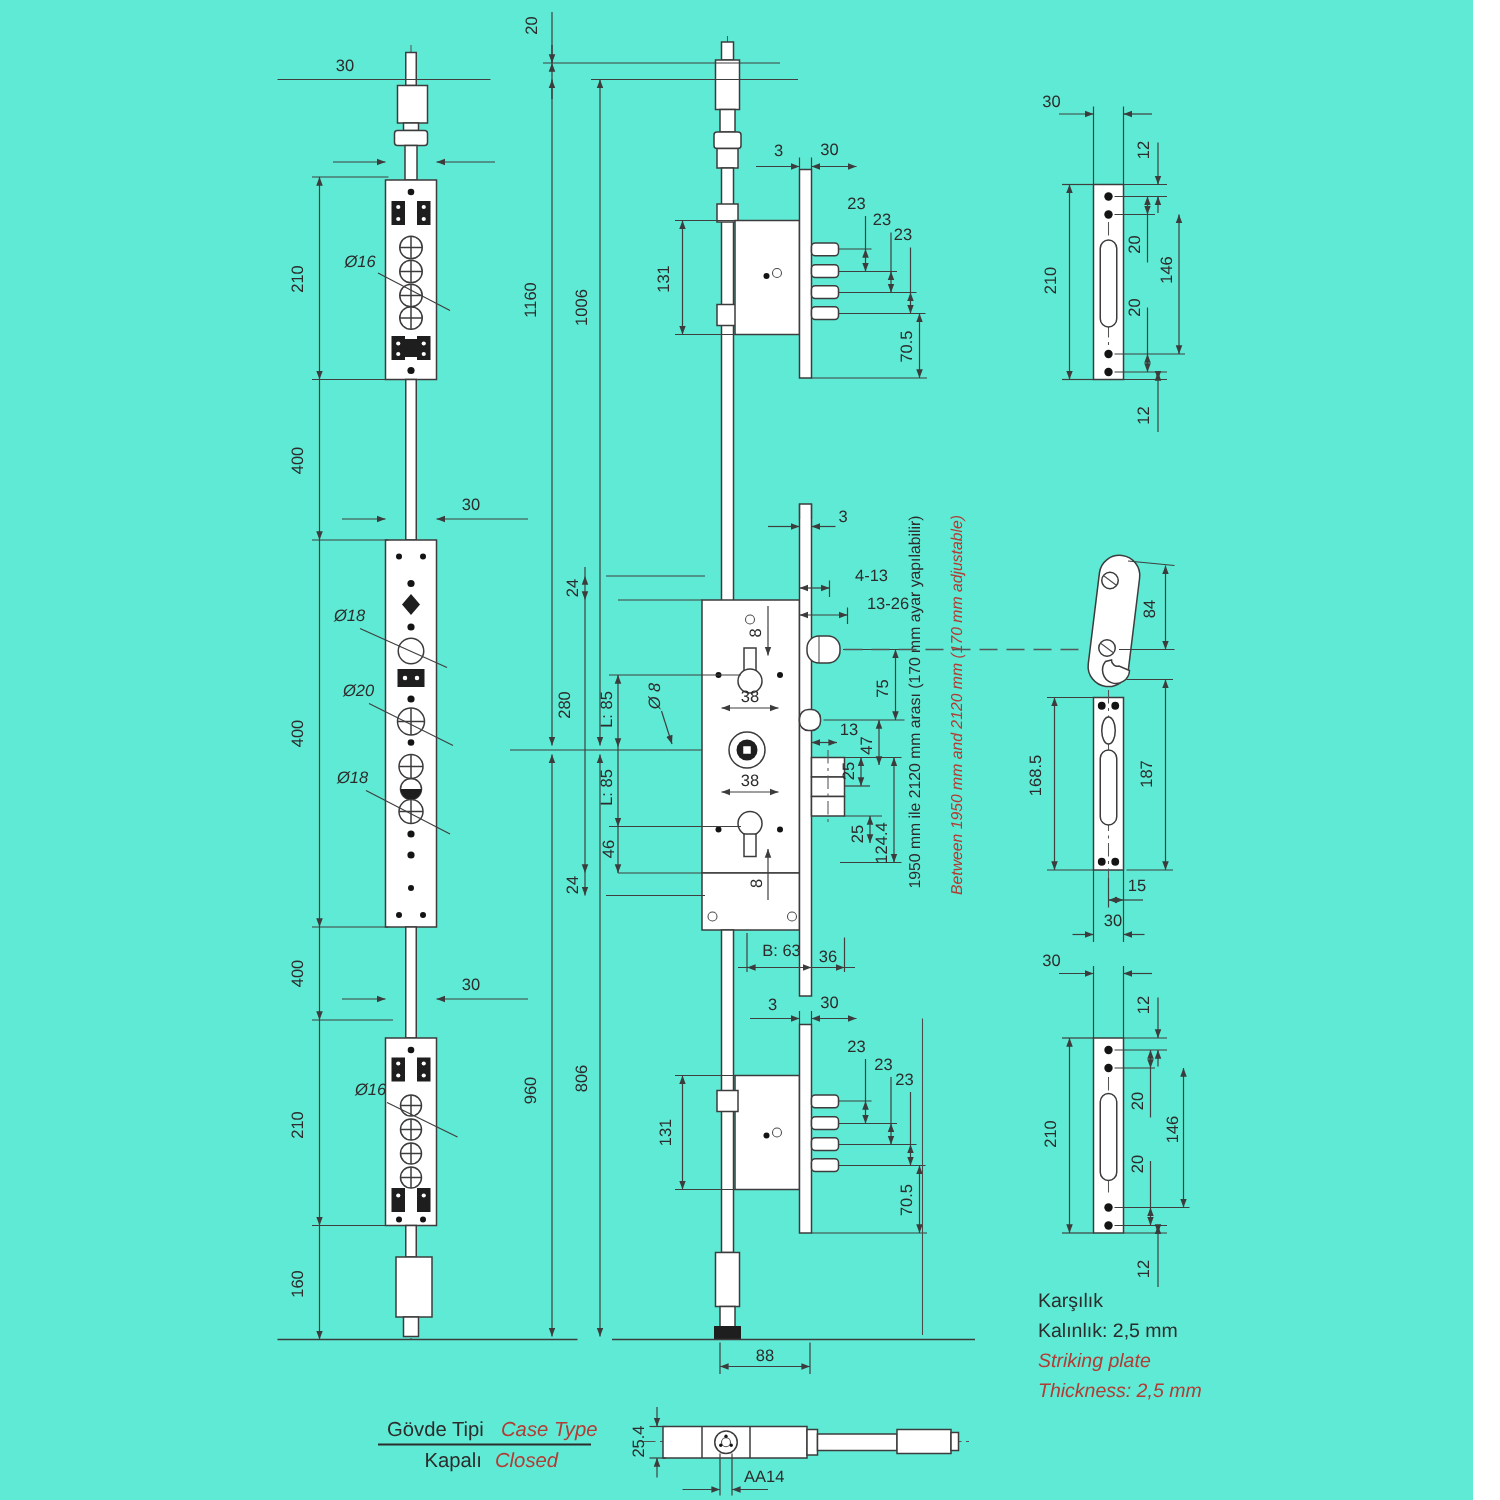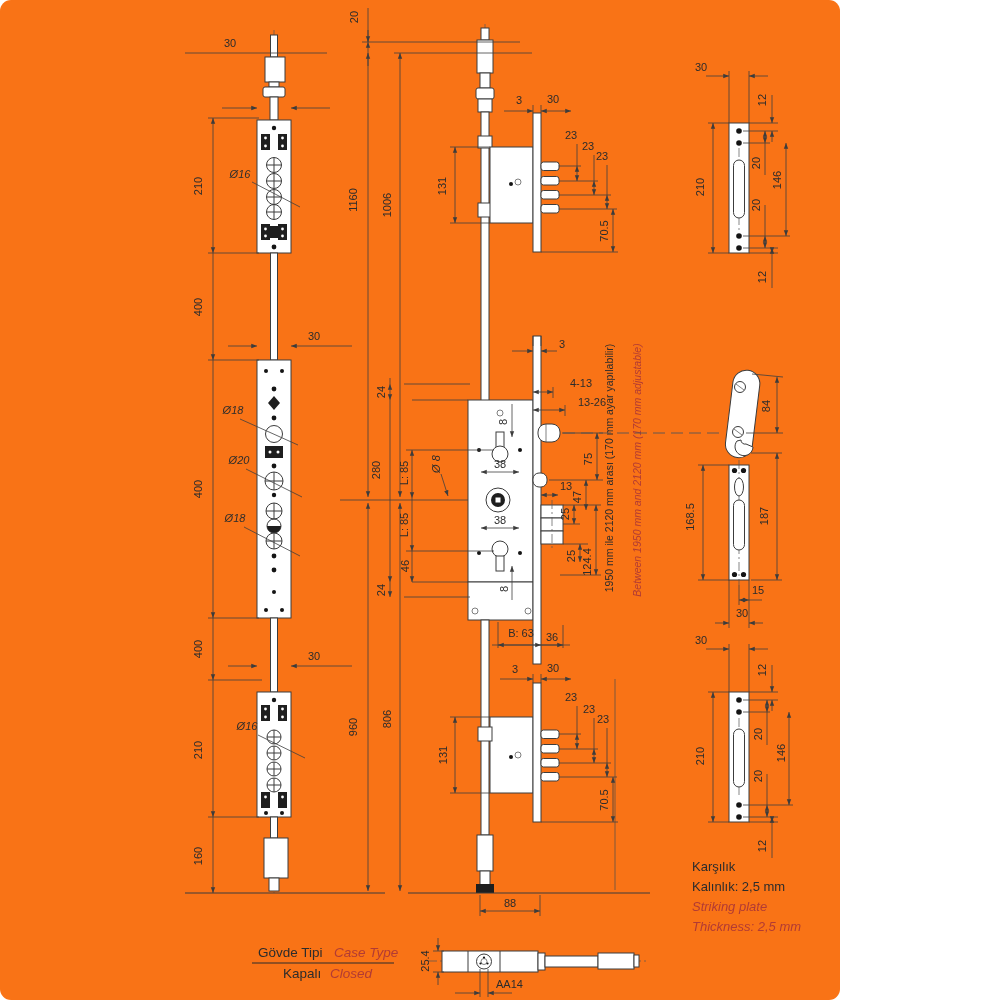--- a/index.html
+++ b/index.html
@@ -1,16 +1,16 @@
 <!DOCTYPE html>
 <html><head>
 <meta charset="utf-8">
 <style>
   html,body{margin:0;padding:0;background:#fff;}
-  #stage{width:840px;height:1000px;position:relative;background:#f97316;border-radius:11px;}
+  #stage{width:982px;height:1000px;position:relative;background:#5eead4;}
   svg{display:block;}
   .ol{stroke:#3c3c3c;stroke-width:1;fill:none;}
   .olw{stroke:#3c3c3c;stroke-width:1;fill:#fff;}
   .thin{stroke:#4a4a4a;stroke-width:0.7;fill:none;}
   .dl{stroke:#3f3f3f;stroke-width:0.8;fill:none;}
   .cl{stroke:#555;stroke-width:0.7;fill:none;stroke-dasharray:9 3 2 3;}
   .dash{stroke:#555;stroke-width:0.9;fill:none;stroke-dasharray:12 6;}
   .dark{fill:#1e1e1e;stroke:none;}
   .hole{fill:#141414;stroke:none;}
   text{font-family:"Liberation Sans","DejaVu Sans",sans-serif;fill:#2c2c2c;}

